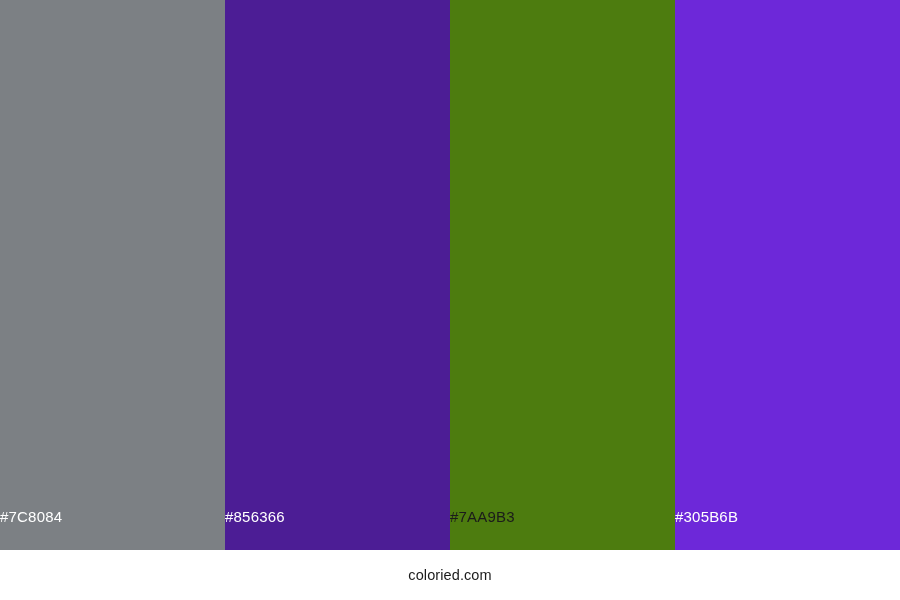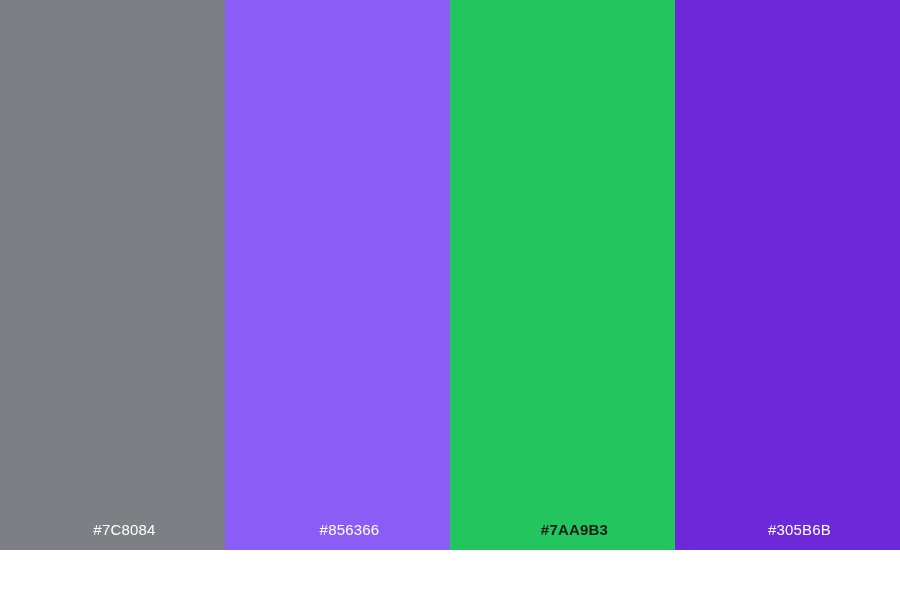--- a/index.html
+++ b/index.html
@@ -34,29 +34,28 @@
     position: relative;
     height: 550px;
     display: flex;
     align-items: flex-end;
     justify-content: center;
     box-sizing: border-box;
   }
   .swatch-label {
     display: block;
     width: 100%;
-    text-align: center;
+    text-align: left;
     font-family: "Liberation Sans", sans-serif;
     font-size: 15px;
     line-height: 15px;
     letter-spacing: 0.2px;
-    padding-bottom: 13px;
+    padding-bottom: 26px;
     user-select: none;
     white-space: nowrap;
-    margin-left: 24px;
   }
   .label-light {
     color: #ffffff;
   }
   .label-dark {
     color: #1b1b1b;
   }
   #footer-bar {
     flex: 1 1 auto;
     width: 900px;
@@ -78,29 +77,32 @@
 <body style="background-color: rgb(255, 255, 255);">
 
 <div id="palette-page">
 
   <div id="swatch-strip">
 
     <div class="swatch" style="background-color: rgb(124, 128, 132);">
       <span class="swatch-label label-light">#7C8084</span>
     </div>
 
-    <div class="swatch" style="background-color: #8b5cf6;">
+    <div class="swatch" style="background-color: #4c1d95;">
       <span class="swatch-label label-light">#856366</span>
     </div>
 
 
-    <div class="swatch" style="background-color: #22c55e; font-weight: bold;">
+    <div class="swatch" style="background-color: #4d7c0f;">
       <span class="swatch-label label-dark">#7AA9B3</span>
     </div>
 
     <div class="swatch" style="background-color: #6d28d9;">
       <span class="swatch-label label-light">#305B6B</span>
     </div>
 
   </div>
 
+  <div id="footer-bar">
+    <span id="site-credit">coloried.com</span>
+  </div>
 
 </div>
 
 </body></html>

